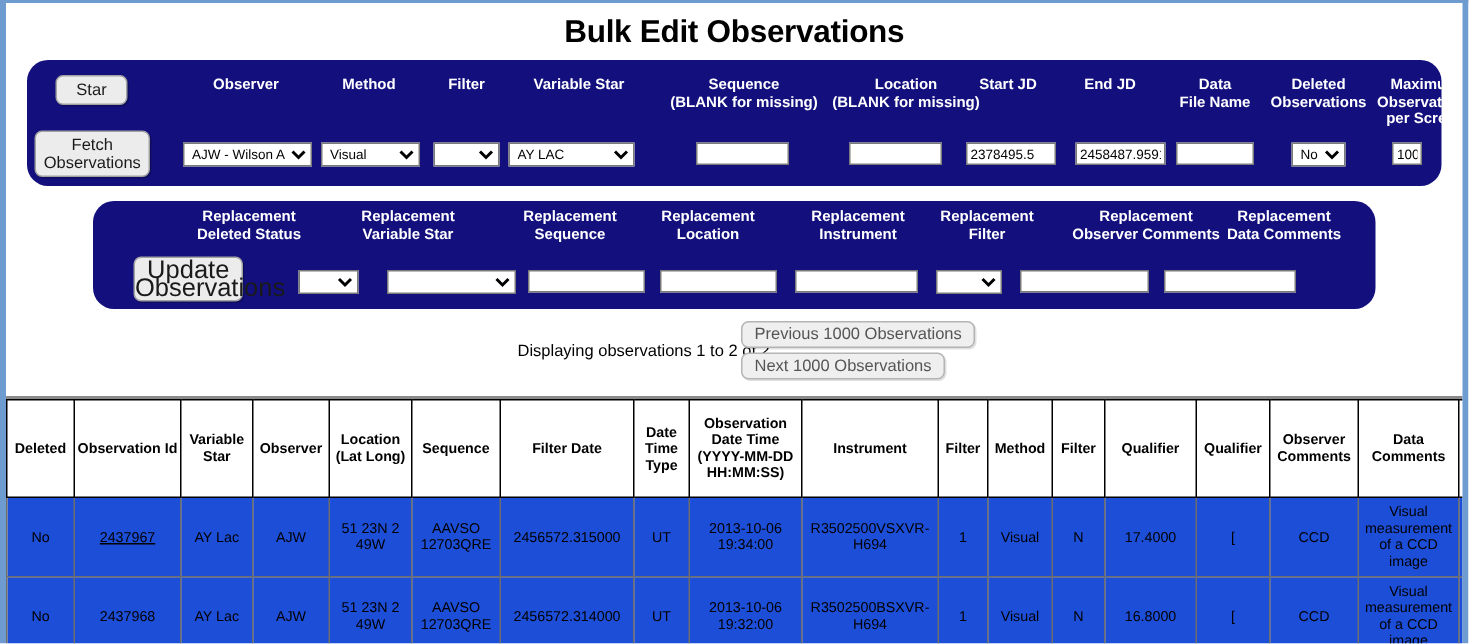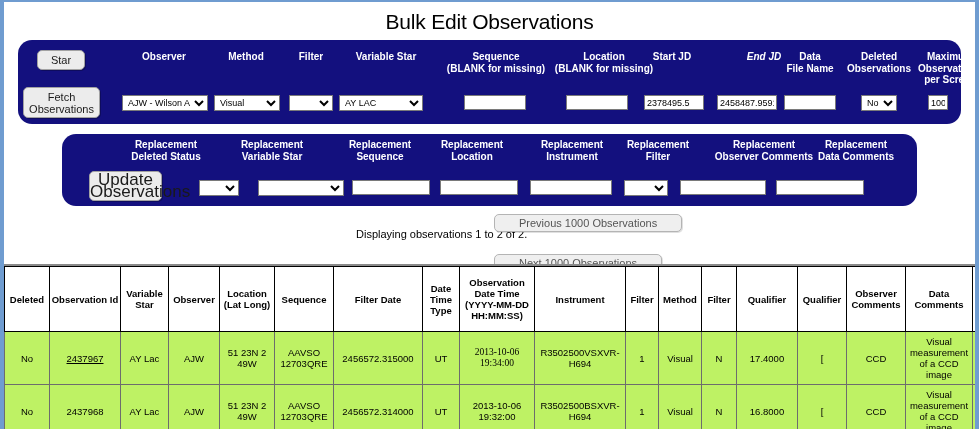--- a/index.html
+++ b/index.html
@@ -40,21 +40,21 @@
     top: 2px;
     width: 971px;
     height: 427px;
     background: #ffffff;
     overflow: hidden;
   }
 
   .page-title {
     text-align: center;
     font-size: 21px;
-    font-weight: normal;
+    font-weight: bold;
     color: #000000;
     margin: 8px 0 6px 0;
     letter-spacing: -0.2px;
   }
 
   .navy-panel {
     background: #13107e;
     border-radius: 14px;
     position: relative;
     box-sizing: border-box;
@@ -146,39 +146,39 @@
   }
 
   
   #pager {
     position: relative;
     height: 42px;
     margin-top: 6px;
   }
   #displaying-text {
     position: absolute;
-    left: 352px;
+    left: 341px;
     top: 16px;
     font-size: 11px;
     color: #000;
   }
   .pagebtn {
     position: absolute;
     background: #efefef;
     border: 1px solid #b4b4b4;
     border-radius: 5px;
     font-size: 11px;
     color: #555;
     font-family: "Liberation Sans", sans-serif;
-    padding: 2px 24px;
+    padding: 2px 8px;
     box-shadow: 1px 1px 0 rgba(0,0,0,0.12);
     cursor: pointer;
   }
   #prev-btn { left: 490px; top: 2px; }
-  #next-btn { left: 490px; top: 23px; margin-top: 19px; }
+  #next-btn { left: 490px; top: 23px; }
 
   
   #obs-table-wrap {
     position: absolute;
     left: 0;
     top: 262px;
     width: 975px;
     border-top: 2px solid #8a8a8a;
   }
   table.obs {
@@ -193,21 +193,21 @@
     font-weight: bold;
     font-size: 9.5px;
     border: 1px solid #000;
     padding: 2px 1px;
     text-align: center;
     vertical-align: middle;
     line-height: 11px;
     height: 60px;
   }
   table.obs td {
-    background: #bef264;
+    background: #1d4ed8;
     color: #000;
     border: 1px solid #6d6d6d;
     padding: 2px 1px;
     text-align: center;
     vertical-align: middle;
     font-size: 9.5px;
     line-height: 11px;
     height: 48px;
   }
 </style>
@@ -226,21 +226,21 @@
     <button id="reset-btn" class="btn3d">Star</button>
     <button id="fetch-btn" class="btn3d">Fetch Observations</button>
     <div class="labels-row" id="filter-labels">
         <div class="col-label" style="left: 96px; width: 100px;">Observer</div>
         <div class="col-label" style="left: 188px; width: 80px;">Method</div>
         <div class="col-label" style="left: 262px; width: 62px;">Filter</div>
         <div class="col-label" style="left: 322px; width: 92px;">Variable Star</div>
         <div class="col-label" style="left: 414px; width: 128px;">Sequence<br>(BLANK for missing)</div>
         <div class="col-label" style="left: 524px; width: 124px;">Location<br>(BLANK for missing)</div>
         <div class="col-label" style="left: 618px; width: 72px;">Start JD</div>
-        <div class="col-label" style="left: 712px; width: 68px; font-style: italic;">End JD</div>
+        <div class="col-label" style="left: 688px; width: 68px;">End JD</div>
         <div class="col-label" style="left: 758px; width: 68px;">Data<br>File Name</div>
         <div class="col-label" style="left: 826px; width: 70px;">Deleted<br>Observations</div>
         <div class="col-label" style="left: 896px; width: 72px;">Maximum<br>Observations<br>per Screen</div>
       </div>
     <div id="filter-controls">
         <select class="sel ctl" style="left: 104px; width: 86px;"><option>AJW - Wilson A J</option></select>
         <select class="sel ctl" style="left: 196px; width: 66px;"><option>Visual</option></select>
         <select class="sel ctl" style="left: 271px; width: 44px;"><option></option></select>
         <select class="sel ctl" style="left: 321px; width: 84px;"><option>AY LAC</option></select>
         <input class="txt ctl" type="text" style="left: 446px; width: 62px;">
@@ -310,21 +310,21 @@
       <tbody id="obs-body">
           <tr>
             <td style="width: 42px;">No</td>
             <td style="width: 68px; text-decoration: underline;">2437967</td>
             <td style="width: 45px;">AY Lac</td>
             <td style="width: 48px;">AJW</td>
             <td style="width: 52px;">51 23N 2 49W</td>
             <td style="width: 56px;">AAVSO 12703QRE</td>
             <td style="width: 86px;">2456572.315000</td>
             <td style="width: 34px;">UT</td>
-            <td style="width: 72px; font-family: Liberation Serif, serif;">2013-10-06 19:34:00</td>
+            <td style="width: 72px;">2013-10-06 19:34:00</td>
             <td style="width: 88px;">R3502500VSXVR-H694</td>
             <td style="width: 30px;">1</td>
             <td style="width: 40px;">Visual</td>
             <td style="width: 32px;">N</td>
             <td style="width: 58px;">17.4000</td>
             <td style="width: 46px;">[</td>
             <td style="width: 56px;">CCD</td>
             <td style="width: 64px;">Visual measurement of a CCD image</td>
             <td style="width: 54px;">2014-02-22 15:07:28</td>
           </tr>

